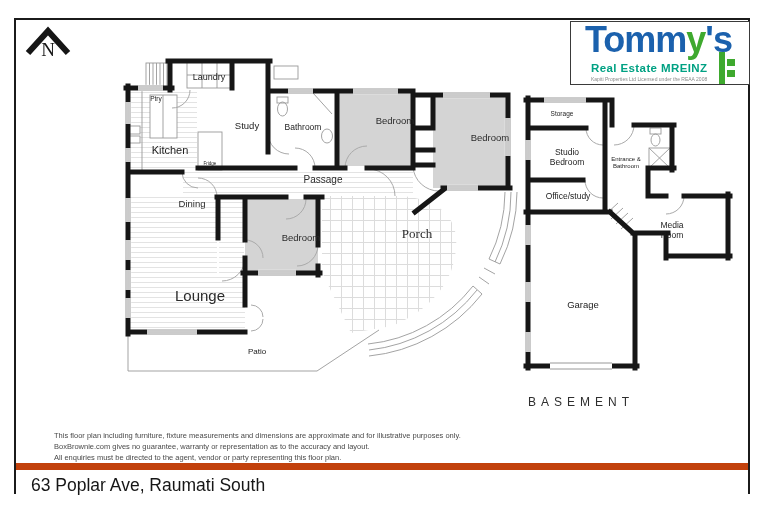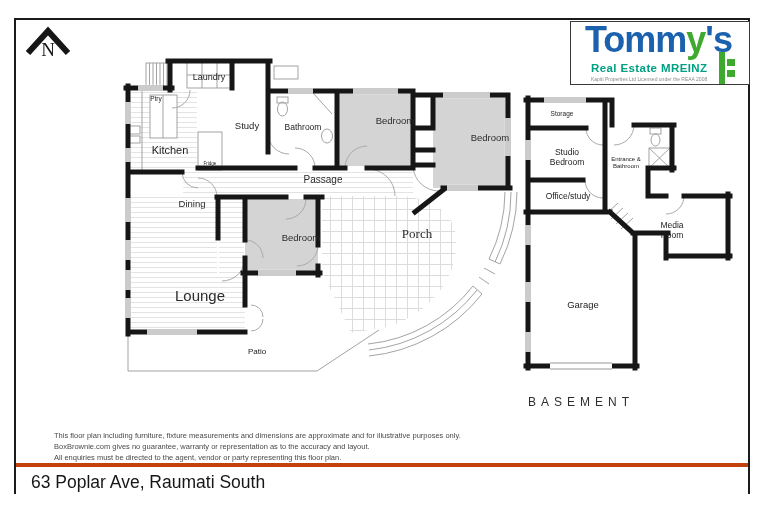--- a/index.html
+++ b/index.html
@@ -24,21 +24,21 @@
   .logo-word{position:absolute;left:14px;top:-4px;font-size:36px;font-weight:bold;
       letter-spacing:-1px;line-height:1.2;}
   .logo-word .b{color:var(--brand_blue,#1b61ad);}
   .logo-word .g{color:var(--brand_green,#3ea92e);}
   .logo-tagline{position:absolute;left:20px;top:40px;font-size:11.5px;font-weight:bold;
       letter-spacing:.4px;color:var(--tagline_teal,#00a183);white-space:nowrap;}
   .logo-licence{position:absolute;left:20px;top:54px;font-size:5px;color:#8a8a8a;white-space:nowrap;}
   .logo-key{position:absolute;left:146px;top:30px;}
   .disclaimer{position:absolute;left:30px;top:431px;font-size:7.5px;color:#4a4a4a;line-height:1.45;margin-left:24px;}
   .addr-bar{position:absolute;left:16px;top:463px;width:732px;height:29px;background:#fff;
-      border-top:4px solid #c2410c;}
+      border-top:7px solid #c2410c;}
   .addr-bar span{display:block;padding-left:15px;line-height:30px;font-size:17.5px;color:#161616;}
 </style>
 </head>
 <body>
 
 <div id="canvas">
 
   <svg id="plan-svg" viewBox="0 0 768 512">
     <defs>
       <pattern id="hstr" width="6" height="5" patternUnits="userSpaceOnUse">

